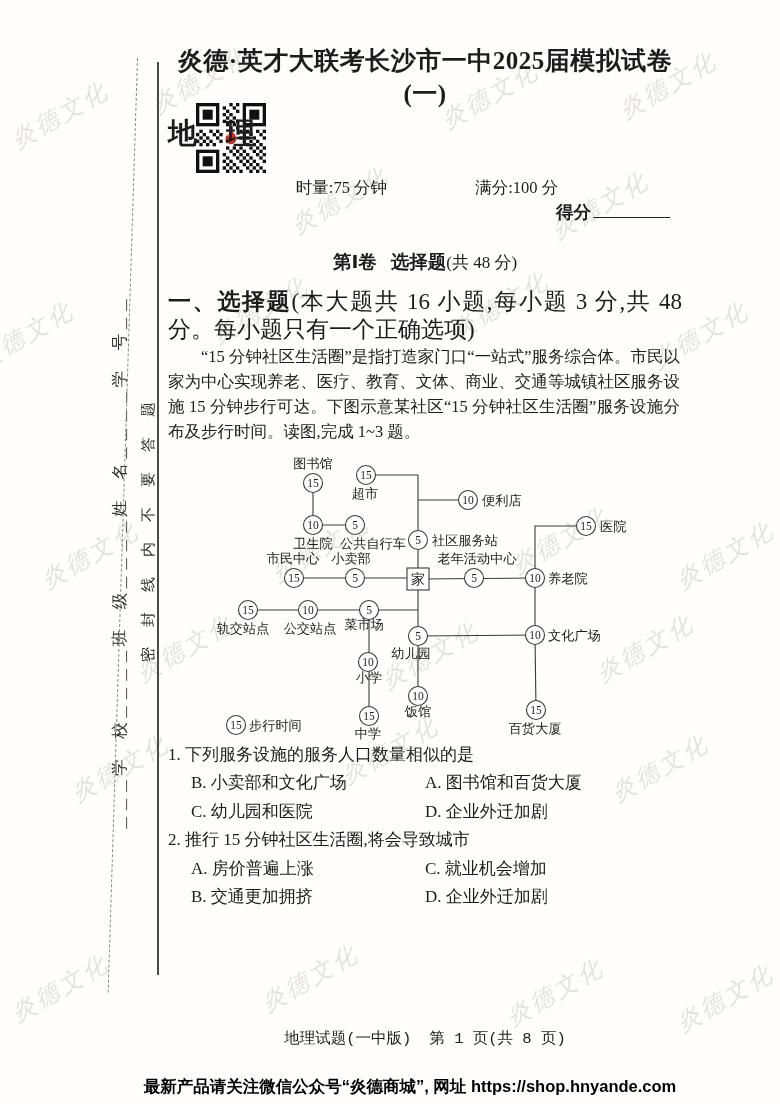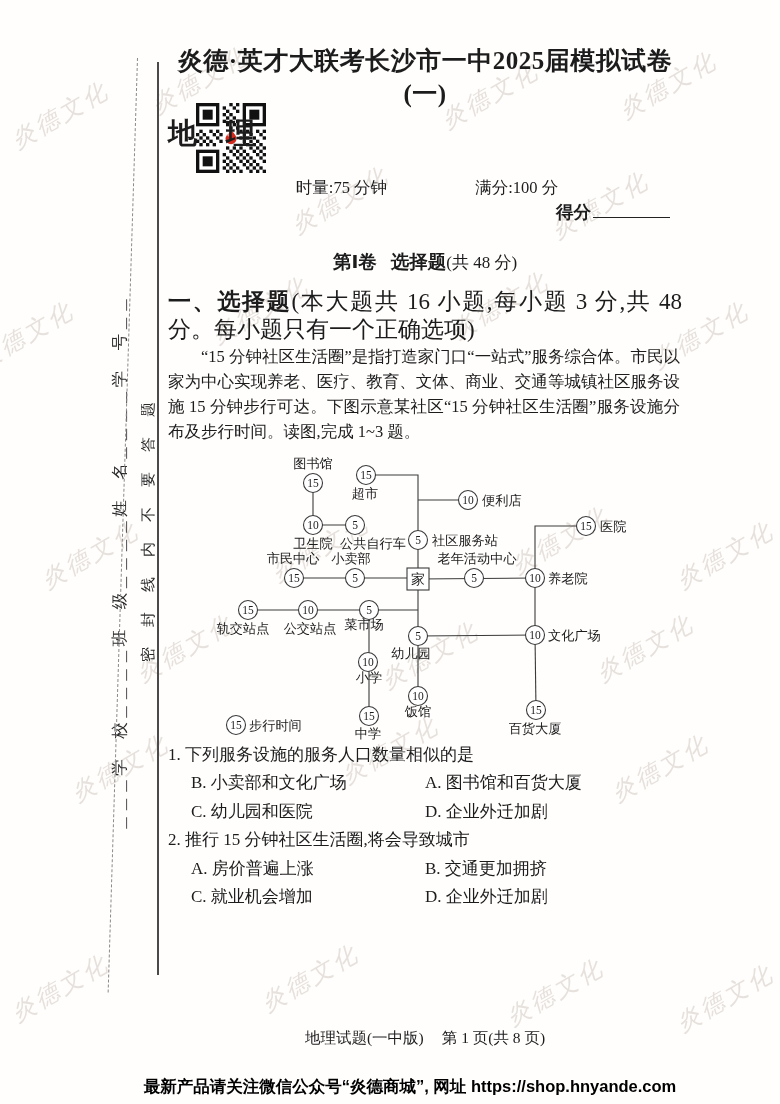--- a/index.html
+++ b/index.html
@@ -37,21 +37,21 @@
   .instruction b{font-family:"Liberation Sans","DejaVu Sans",sans-serif;font-weight:700;}
   .intro{position:absolute;left:168px;top:344px;width:512px;font-size:16.5px;line-height:25px;
          text-indent:2em;text-align:justify;}
   
   #diagram{position:absolute;left:205px;top:452px;width:460px;height:300px;}
   
   #questions{position:absolute;left:168px;top:741px;width:514px;font-size:17px;line-height:28.4px;}
   .q-text{padding-left:23px;text-indent:-23px;text-align:justify;}
   .opts{display:grid;grid-template-columns:234px auto;padding-left:23px;}
   
-  .footer{position:absolute;left:168px;top:1028px;width:514px;text-align:center;font-size:15.5px;}
+  .footer{position:absolute;left:168px;top:1028px;width:514px;text-align:center;font-size:15.5px;font-family:Liberation Mono, monospace;}
   .f-gap{display:inline-block;width:18px;}
   .promo{position:absolute;left:120px;top:1076px;width:580px;text-align:center;
          font-family:"Liberation Sans","DejaVu Sans",sans-serif;font-weight:600;font-size:16.5px;color:#000;}
   svg text{font-family:"Liberation Serif","DejaVu Serif",serif;}
 </style>
 </head>
 <body>
 
 <div class="page">
   <div id="wm-layer">
@@ -303,22 +303,22 @@
           <div>B. 小卖部和文化广场</div>
           <div>A. 图书馆和百货大厦</div>
           <div>C. 幼儿园和医院</div>
           <div>D. 企业外迁加剧</div>
         </div>
       </div>
       <div>
         <div class="q-text">2. 推行 15 分钟社区生活圈,将会导致城市</div>
         <div class="opts">
           <div>A. 房价普遍上涨</div>
+          <div>C. 就业机会增加</div>
           <div>B. 交通更加拥挤</div>
-          <div>C. 就业机会增加</div>
           <div>D. 企业外迁加剧</div>
         </div>
       </div>
     </div>
 
   <div class="footer">
     <span>地理试题(一中版)</span><span class="f-gap"></span><span>第 1 页(共 8 页)</span>
   </div>
   <div class="promo">最新产品请关注微信公众号“炎德商城”, 网址 https://shop.hnyande.com</div>
 </div>

